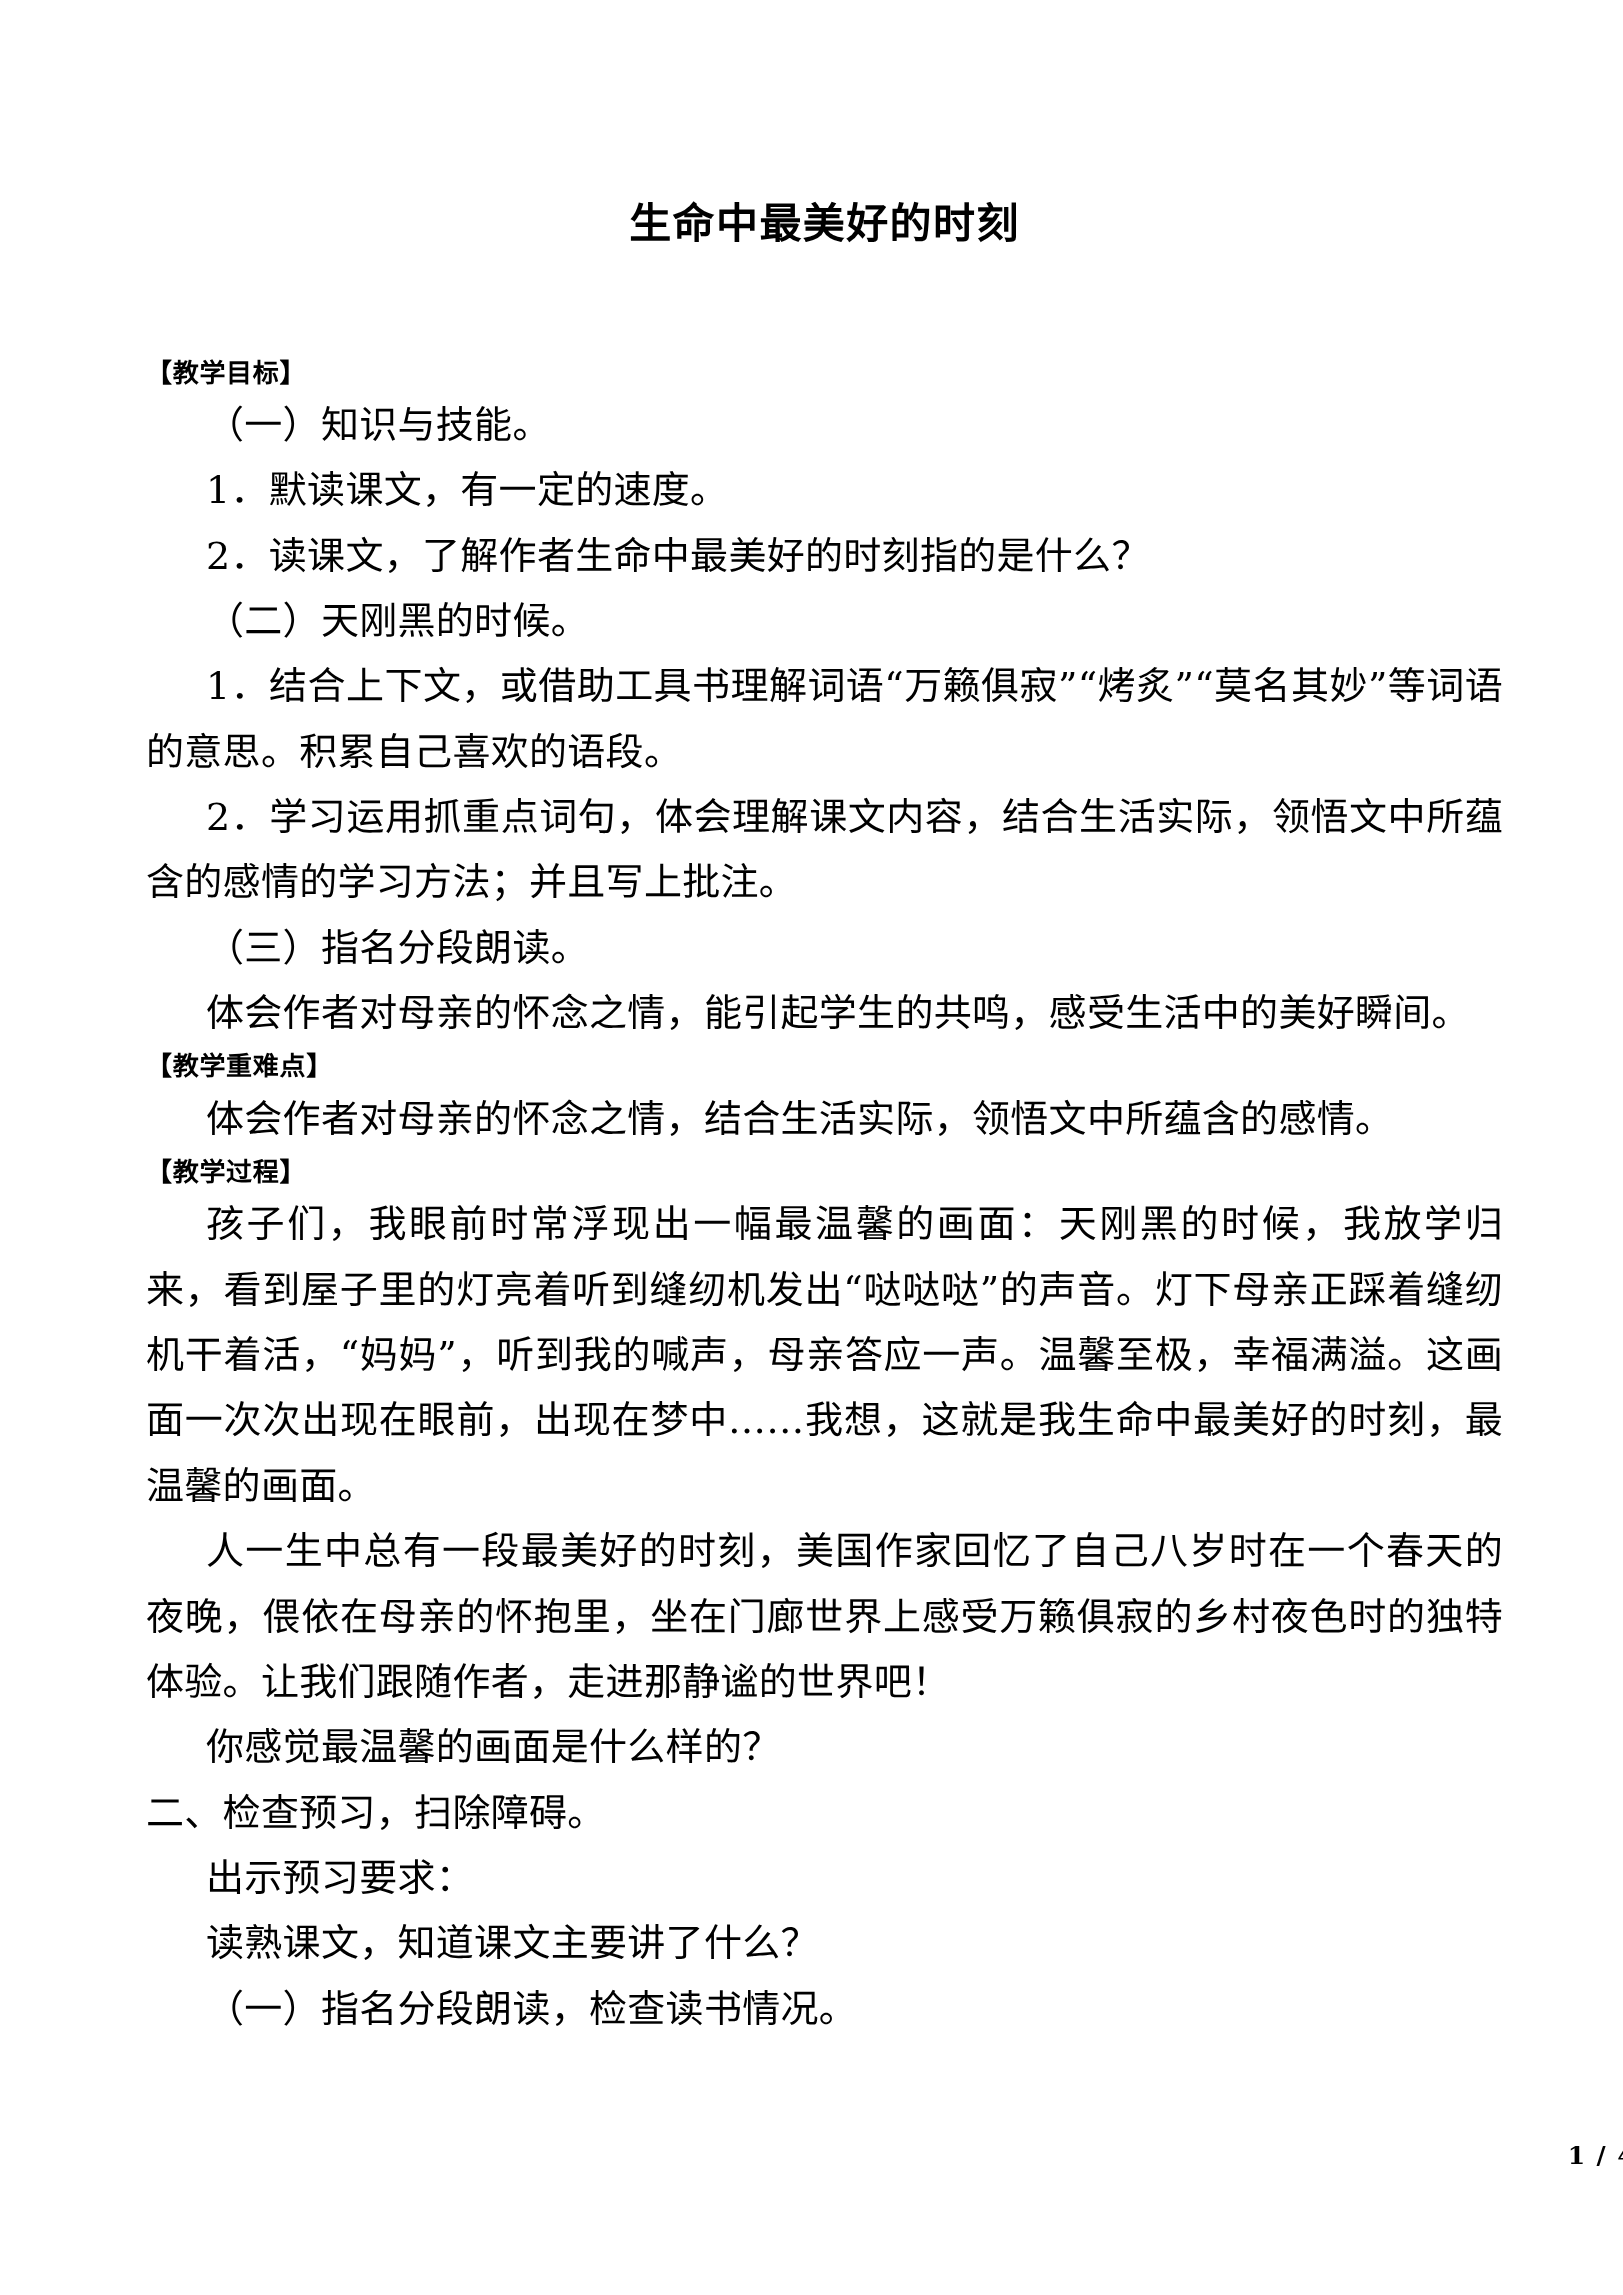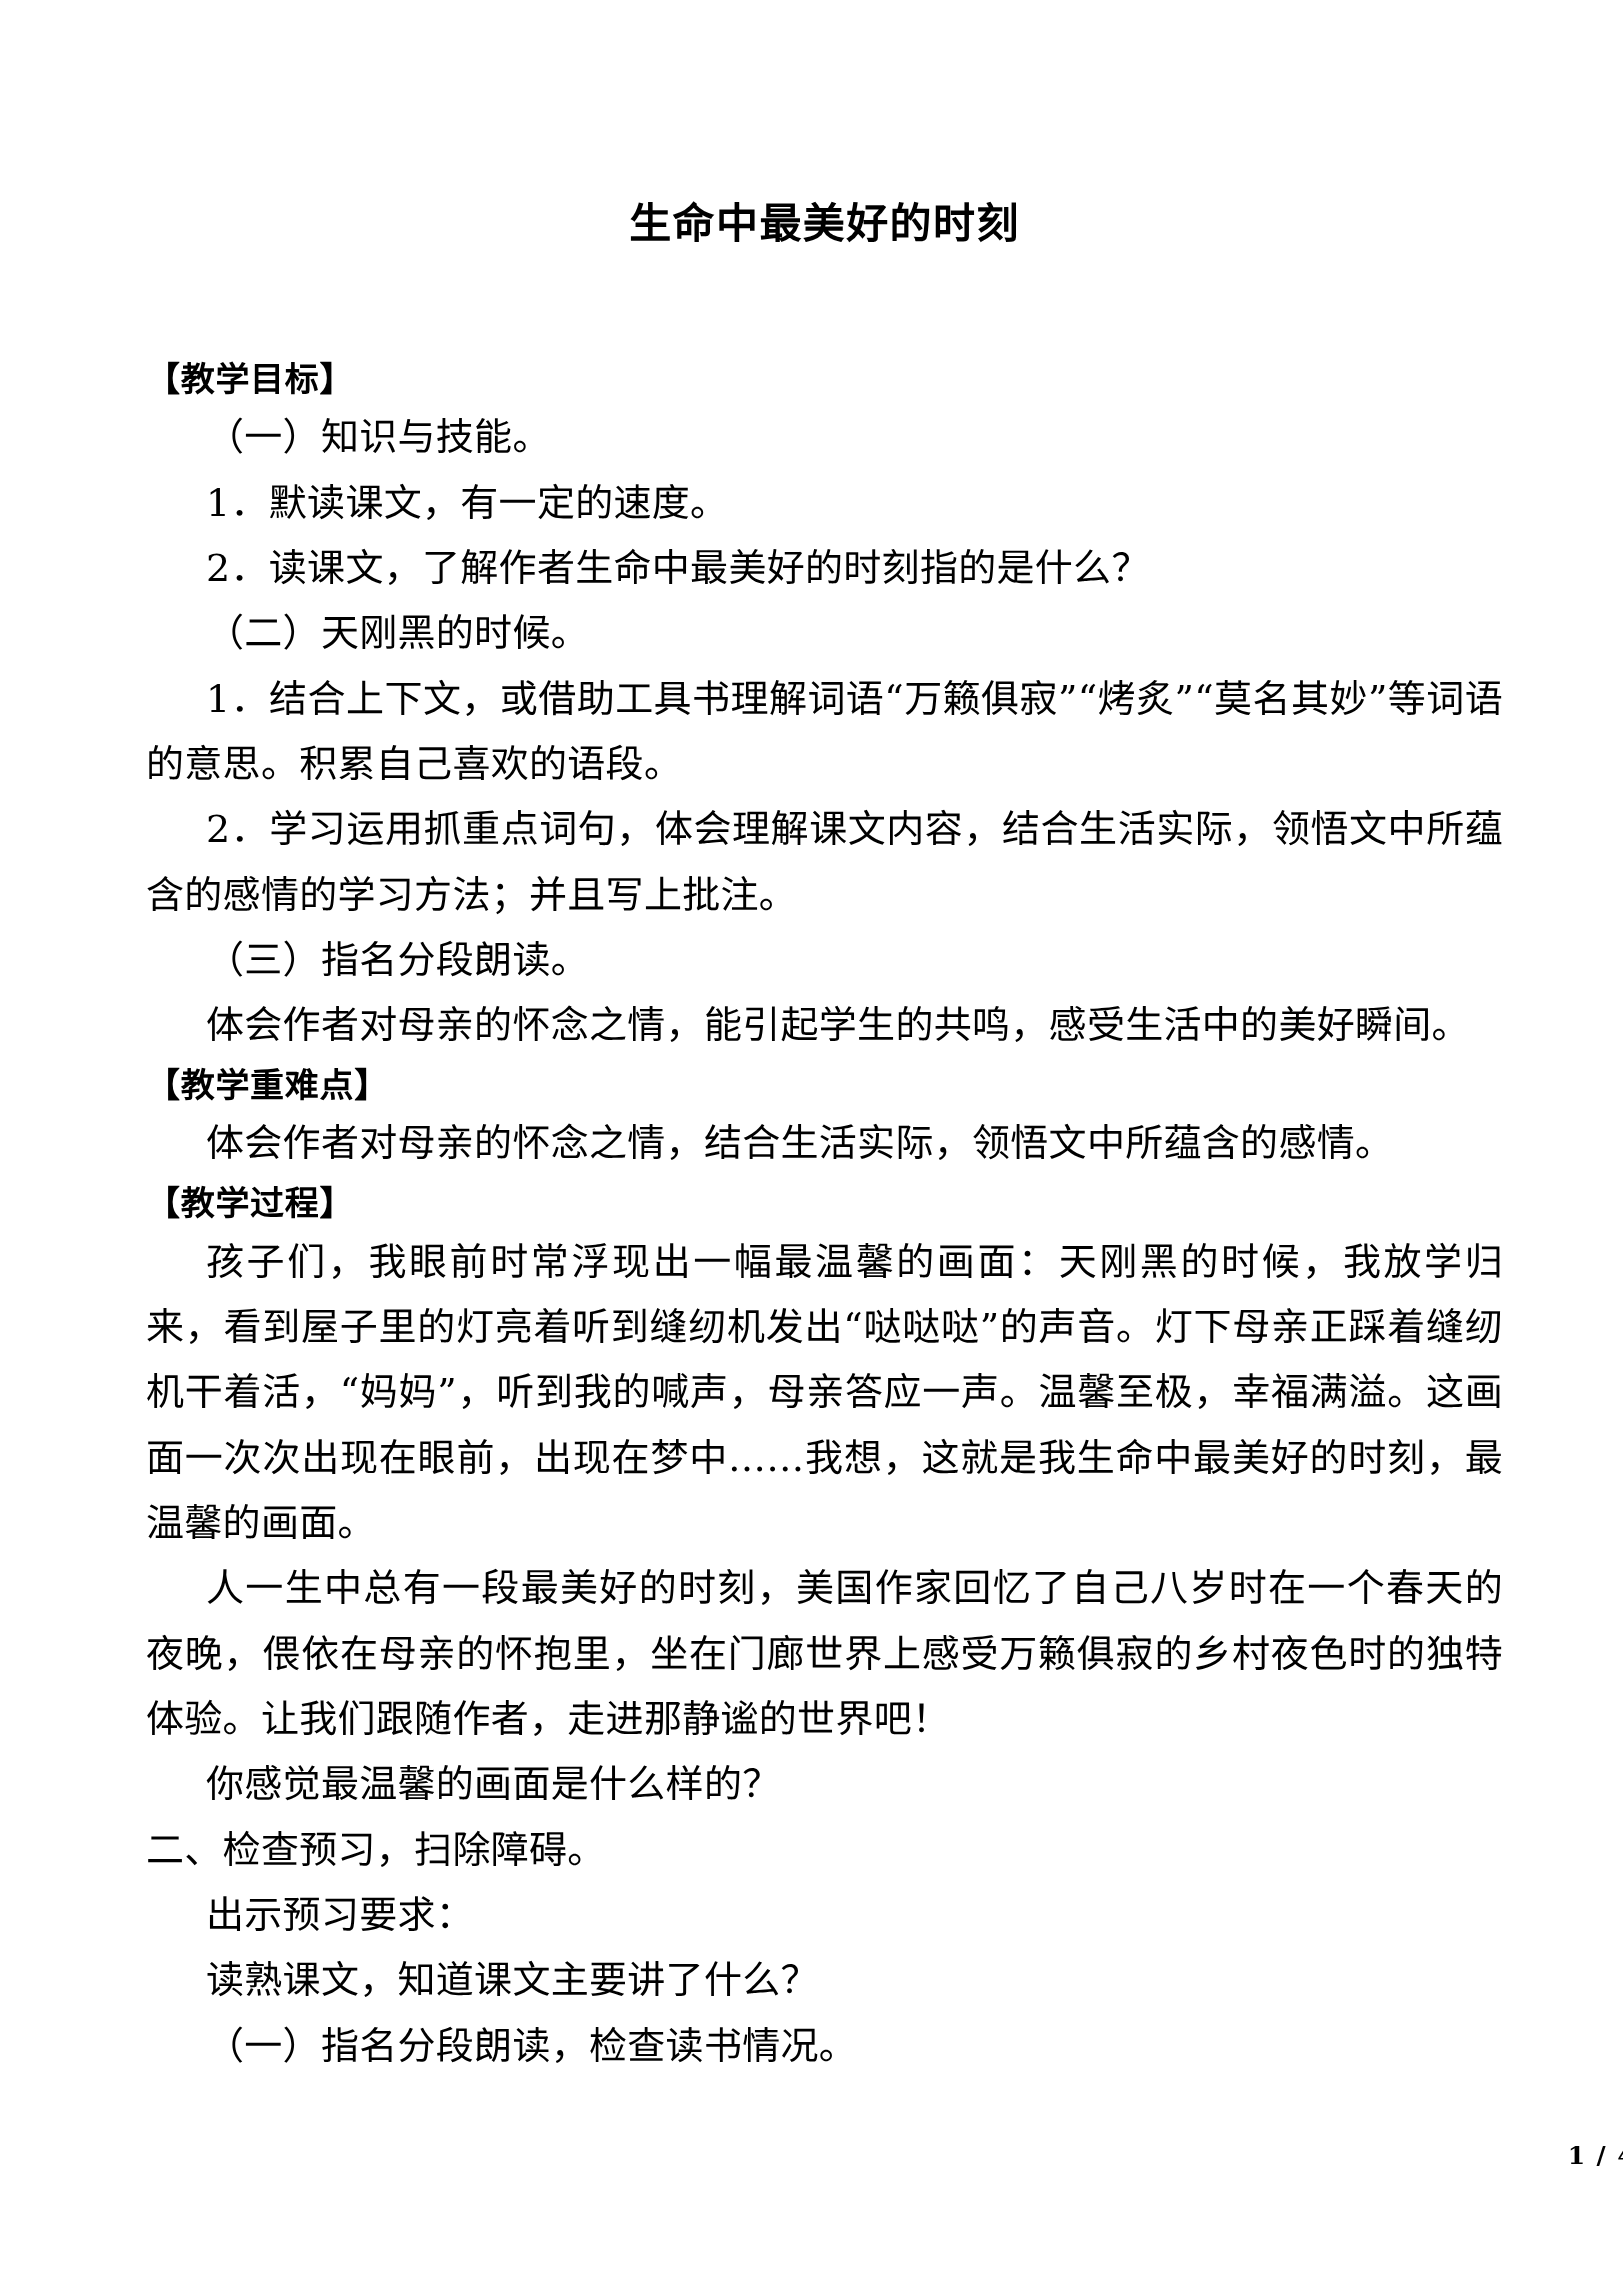--- a/index.html
+++ b/index.html
@@ -30,21 +30,21 @@
     margin: 0;
     padding-top: 198px;
     text-align: center;
     font-size: 42px;
     font-weight: bold;
     letter-spacing: 1.4px;
     line-height: 1.25;
   }
   .section-heading {
     margin: 0;
-    font-size: 34px;
+    font-size: 26px;
     font-weight: bold;
     line-height: 1.55;
     letter-spacing: 0.7px;
   }
   .para {
     margin: 0;
     font-size: 38px;
     line-height: 1.72;
     text-align: justify;
     text-justify: inter-character;

